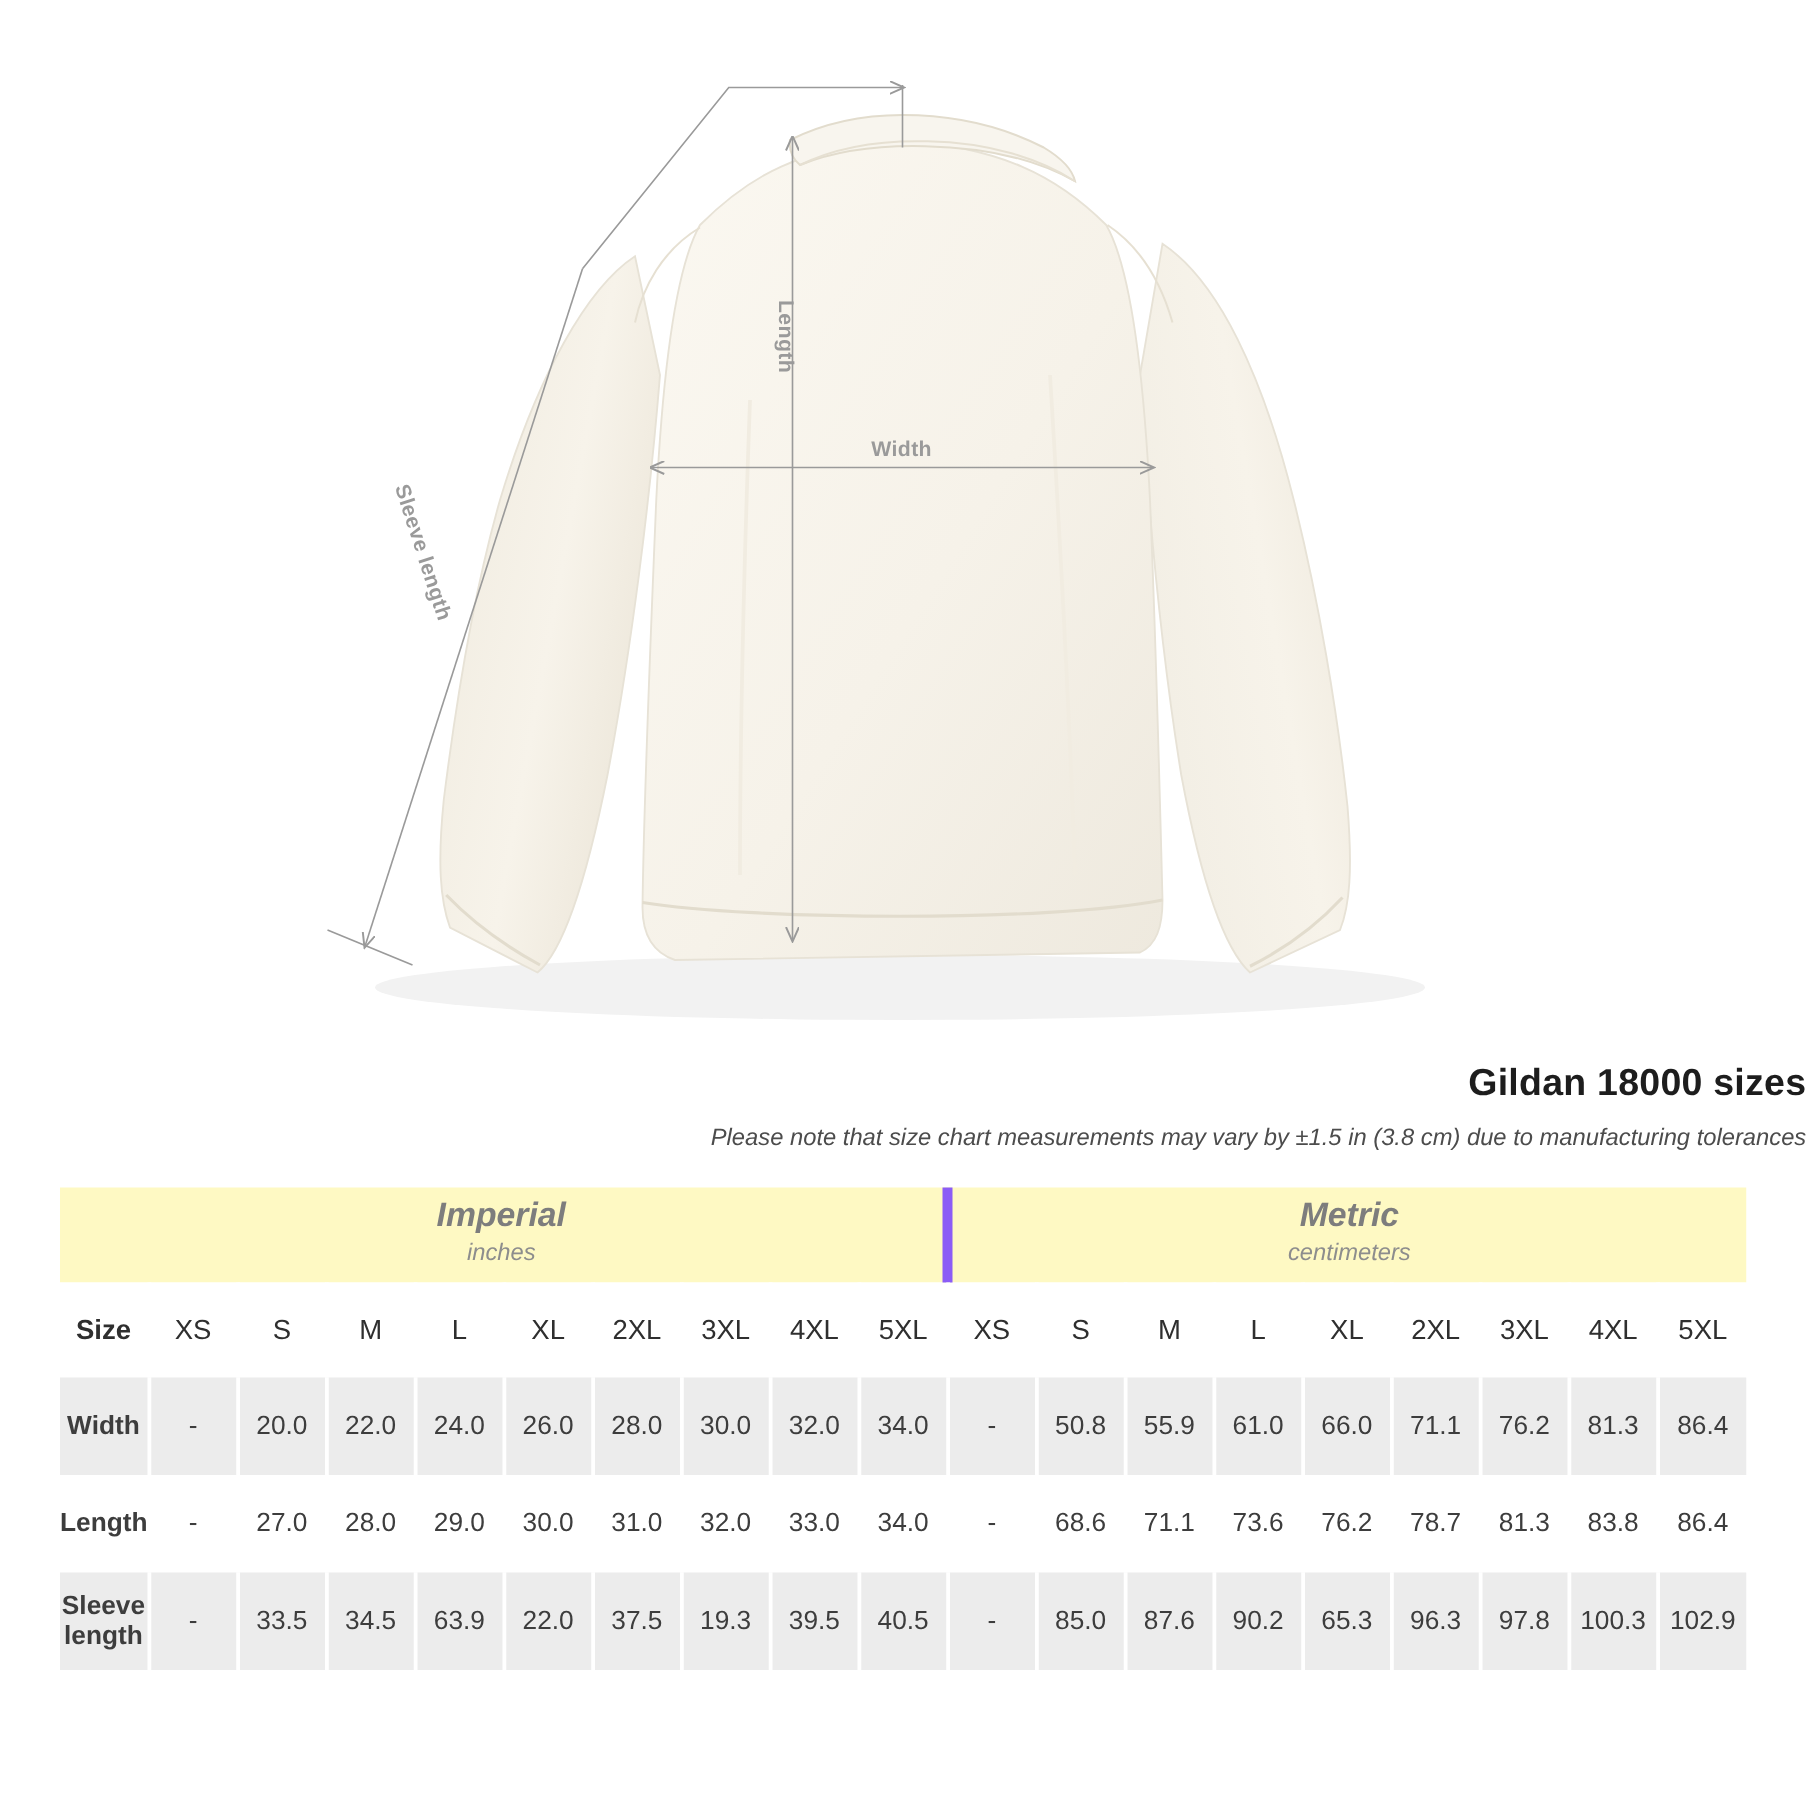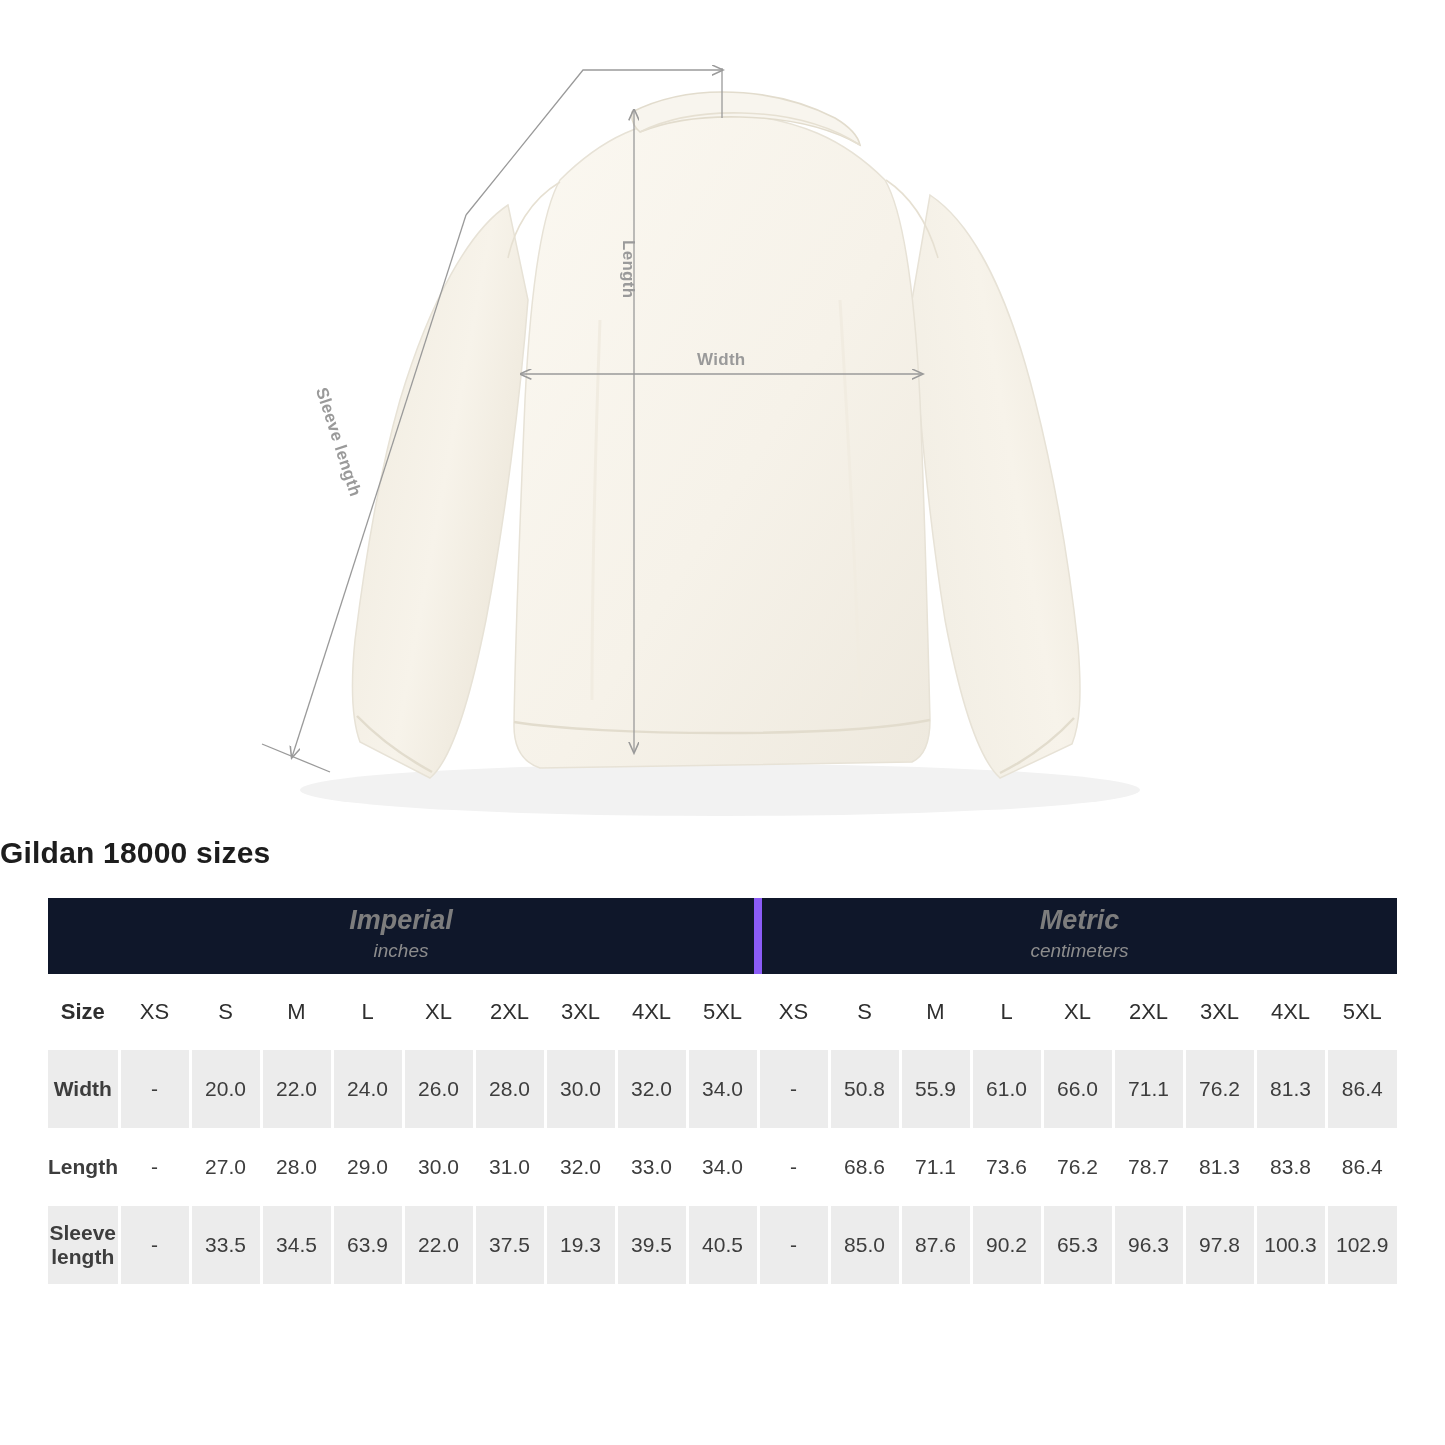--- a/index.html
+++ b/index.html
@@ -48,22 +48,22 @@
   }
   .label-sleeve {
     left: 330px;
     top: 385px;
     transform-origin: left top;
     transform: rotate(72deg);
   }
 
   
   .title-block {
-    text-align: left;
-    margin-top: 6px;
+    text-align: right;
+    margin-top: 20px;
   }
   .chart-title {
     font-size: 30px;
     font-weight: bold;
     color: #1d1d1d;
     letter-spacing: 0.2px;
   }
   .chart-note {
     margin-top: 16px;
     font-size: 19px;
@@ -83,21 +83,21 @@
   table.size-table td, table.size-table th {
     text-align: center;
     font-size: 21px;
     color: #3d3d3d;
     font-weight: normal;
     padding: 0;
     height: 76px;
     vertical-align: middle;
   }
   .unit-header td {
-    background: #0f172a;
+    background: #fef9c3;
     height: 110px;
   }
   .unit-title {
     font-size: 27px;
     font-style: italic;
     font-weight: bold;
     color: #7d7d7d;
     line-height: 1.15;
   }
   .unit-sub {
@@ -211,20 +211,21 @@
       <line x1="262" y1="744" x2="330" y2="772" stroke="#9a9a9a" stroke-width="1.3"></line>
     </svg>
 
     <div class="dim-label label-length">Length</div>
     <div class="dim-label label-width">Width</div>
     <div class="dim-label label-sleeve">Sleeve length</div>
   </div>
 
   <div class="title-block">
     <div class="chart-title">Gildan 18000 sizes</div>
+    <div class="chart-note">Please note that size chart measurements may vary by ±1.5 in (3.8 cm) due to manufacturing tolerances</div>
   </div>
 
   <div class="table-wrap">
     <table class="size-table">
       <tbody>
         <tr class="unit-header">
           <td colspan="10">
             <div class="unit-title">Imperial</div>
             <div class="unit-sub">inches</div>
           </td>

